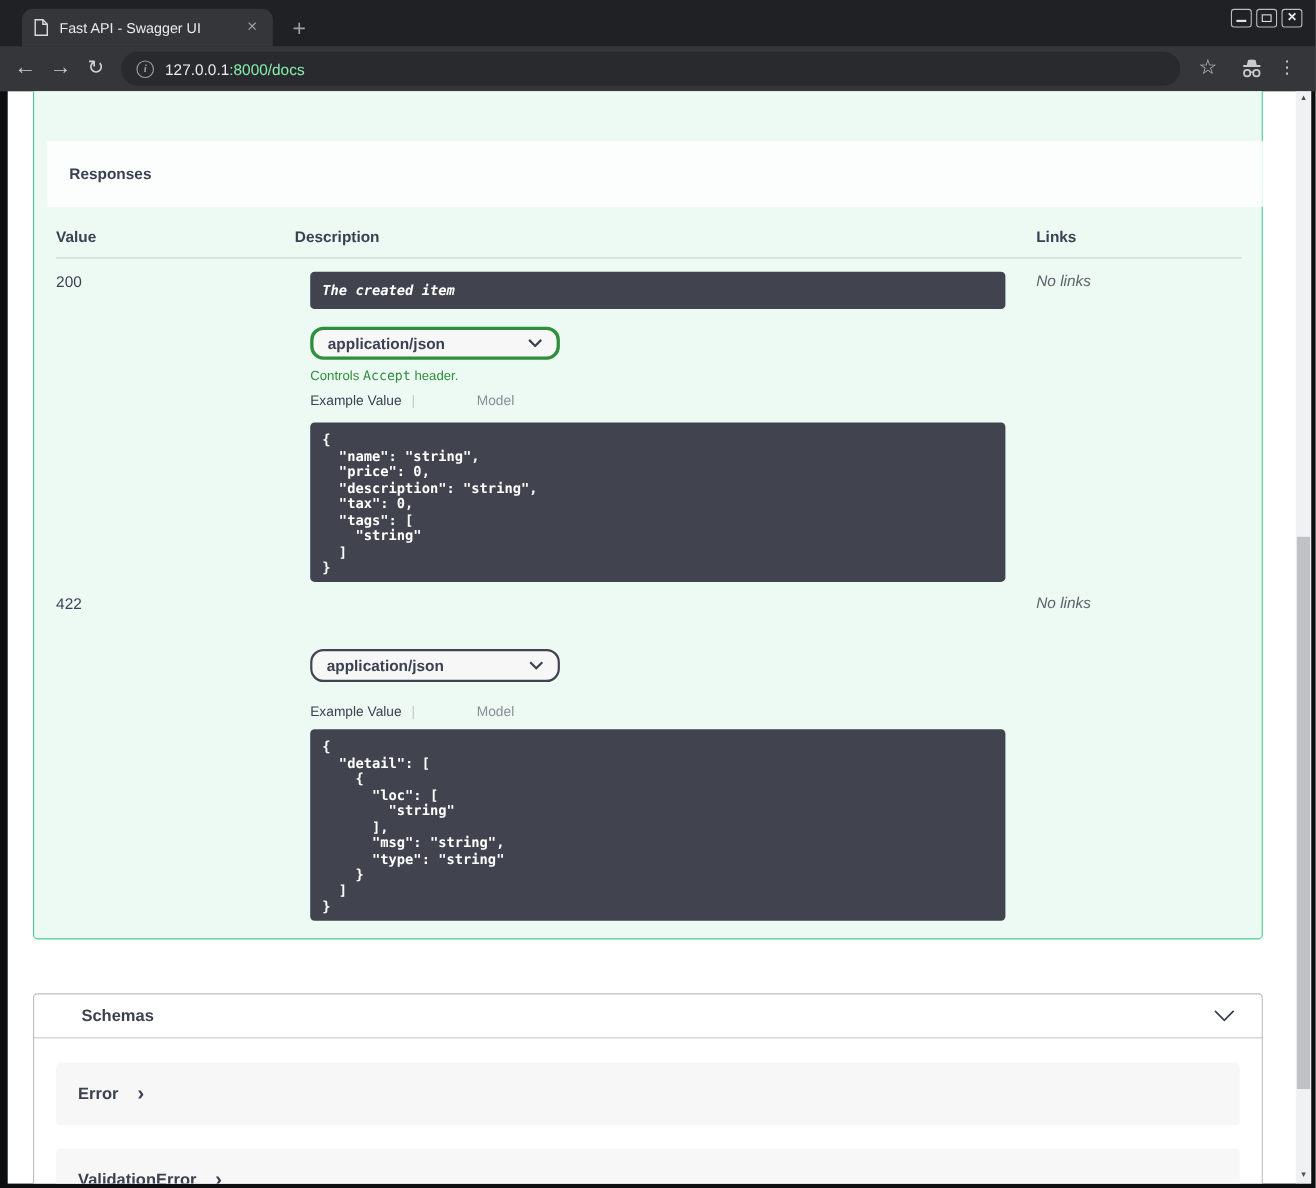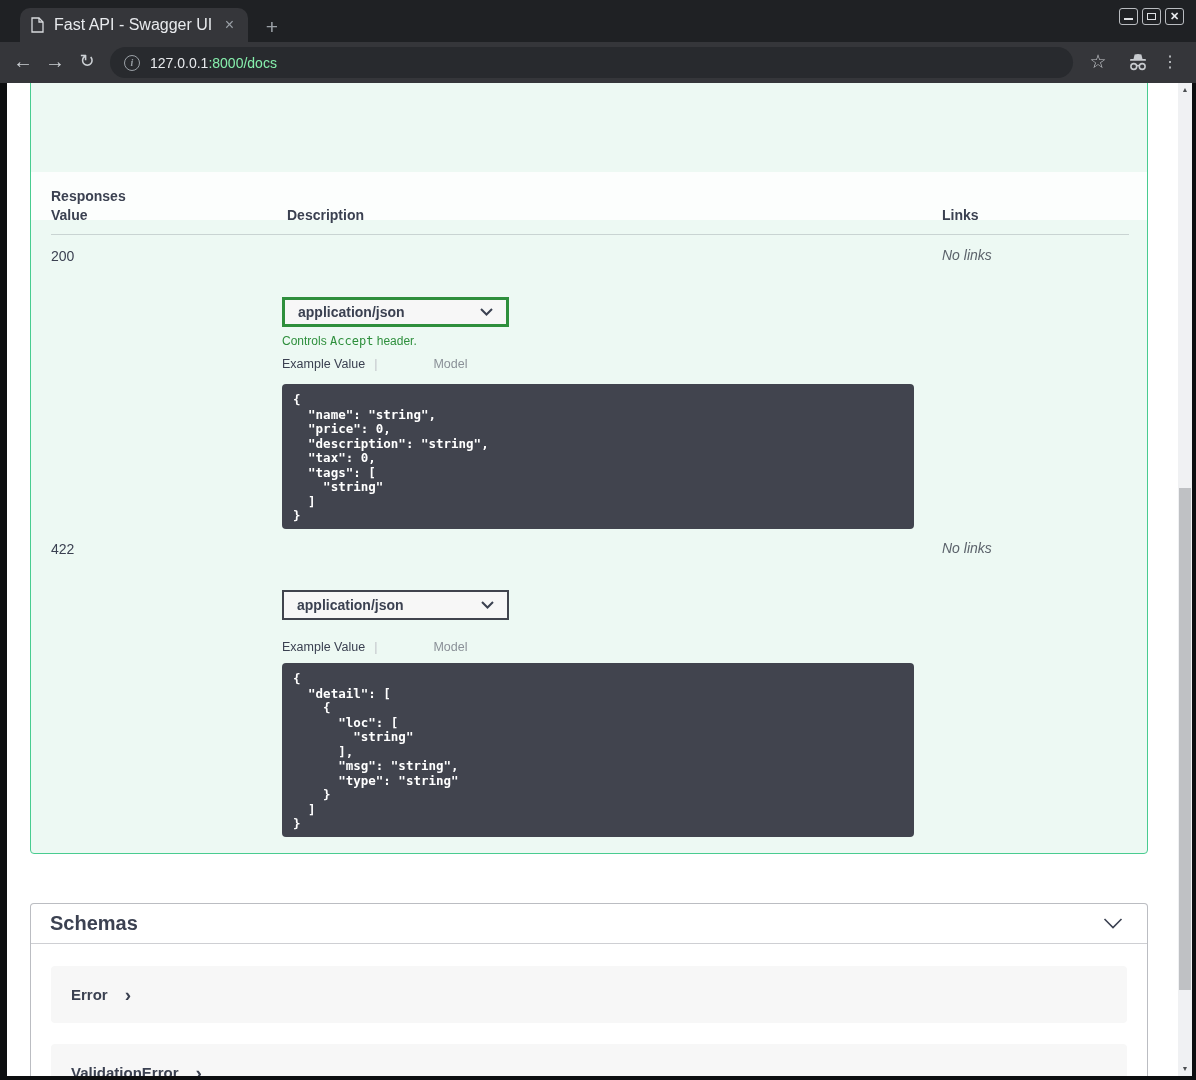--- a/index.html
+++ b/index.html
@@ -5,21 +5,21 @@
   * { margin:0; padding:0; box-sizing:border-box; }
   html,body { width:1196px; height:1080px; overflow:hidden; }
   body { background:#0d0e10; font-family:"Liberation Sans", sans-serif; position:relative; }
 
   
   .titlebar { position:absolute; left:0; top:0; width:1196px; height:83px; background:#202226; }
   .tabstrip { position:absolute; left:0; top:0; width:100%; height:42px; background:#1f2124; }
   .tab { position:absolute; left:20px; top:8px; width:228px; height:34px; background:#35363a;
          border-radius:10px 10px 0 0; display:flex; align-items:center; padding:0 10px; }
   .tab-favicon { width:14px; height:16px; flex:0 0 auto; }
-  .tab-title { color:#e8eaed; font-size:16px; margin-left:10px; white-space:nowrap; overflow:hidden; flex:1; }
+  .tab-title { color:#e8eaed; font-size:13px; margin-left:10px; white-space:nowrap; overflow:hidden; flex:1; }
   .tab-close { color:#9aa0a6; font-size:16px; line-height:16px; padding:0 4px; cursor:default; }
   .newtab { position:absolute; left:260px; top:16px; width:24px; height:24px; color:#9aa0a6;
             font-size:21px; line-height:22px; text-align:center; }
   .win-controls { position:absolute; right:12px; top:8px; display:flex; gap:4px; }
   .wc-btn { width:19px; height:17px; border:1px solid #b9bcc0; border-radius:3px; position:relative; background:transparent; }
   .wc-min::after { content:""; position:absolute; left:4px; right:4px; bottom:4px; height:2px; background:#dfe1e4; }
   .wc-max::after { content:""; position:absolute; left:4px; right:4px; top:4px; bottom:4px; border:1.5px solid #dfe1e4; }
   .wc-close { color:#e8eaed; font-size:11px; text-align:center; line-height:15px; font-weight:bold; }
 
   .toolbar { position:absolute; left:0; top:42px; width:100%; height:41px; background:#35363a; }
@@ -46,37 +46,37 @@
 
   .scrollbar { position:absolute; right:0; top:0; width:14px; height:100%; background:#f0f1f3; }
   .sb-arrow { position:absolute; left:0; width:14px; height:14px; color:#4c4f52; font-size:7px;
               text-align:center; line-height:14px; }
   .sb-up { top:0; } .sb-down { bottom:0; }
   .sb-thumb { position:absolute; left:1px; top:405px; width:12px; height:502px; background:#bfc1c4; }
 
   
   .opblock { position:absolute; left:23px; top:-6px; width:1118px; height:777px;
              background:#edf9f3; border:1px solid #49cc90; border-radius:4px; }
-  .resp-header { position:absolute; left:0; top:50px; width:100%; height:48px;
-                 background:rgba(255,255,255,.8); display:flex; align-items:center;margin-top:44px; }
+  .resp-header { position:absolute; left:12px; top:50px; width:100%; height:60px;
+                 background:rgba(255,255,255,.8); display:flex; align-items:center; }
   .resp-header span { margin-left:20px; font-size:14px; font-weight:bold; color:#3b4151; }
 
   .col-head { position:absolute; font-size:14px; font-weight:bold; color:#3b4151; top:129px; }
-  .ch-code { left:20px; } .ch-desc { left:256px; } .ch-links { left:911px; }
+  .ch-code { left:20px; } .ch-desc { left:237px; } .ch-links { left:911px; }
   .head-rule { position:absolute; left:20px; top:156px; width:1078px; height:1px; background:rgba(59,65,81,.2); }
 
   .code-cell { position:absolute; left:20px; font-size:14px; color:#3b4151; }
   .links-cell { position:absolute; left:911px; font-size:14px; font-style:italic; color:#5c636b; }
 
   .desc-box { position:absolute; left:251px; width:632px; height:34px; background:#41444e; border-radius:4px;
               color:#fff; font-family:"DejaVu Sans Mono", monospace; font-style:italic; font-weight:bold;
               font-size:12.5px; line-height:34px; padding-left:11px; }
 
   .mt-select { position:absolute; left:251px; width:227px; height:30px; background:#f7f7f7;
-               border-radius:0; display:flex; align-items:center; justify-content:space-between;
+               border-radius:12px; display:flex; align-items:center; justify-content:space-between;
                padding:0 13px; }
   .mt-select.focus { border:3px solid #2e8f3c; }
   .mt-select.plain { border:2px solid #41444e; }
   .mt-label { font-size:14px; font-weight:bold; color:#3b4151; }
 
   .accept-note { position:absolute; left:251px; font-size:12px; color:#2e8f3c; }
   .accept-note .mono { font-family:"DejaVu Sans Mono", monospace; }
 
   .ev-tabs { position:absolute; left:251px; font-size:12.5px; }
   .ev-tabs .active { font-weight:normal; color:#3b4151; }
@@ -85,21 +85,21 @@
 
   .code-block { position:absolute; left:251px; width:632px; background:#41444e; border-radius:4px; overflow:hidden; }
   .code-block pre { padding:9px 0 0 11px; color:#fff; font-family:"DejaVu Sans Mono", monospace;
                     font-weight:bold; font-size:12.5px; line-height:14.5px; white-space:pre; }
 
   
   .schemas-card { position:absolute; left:23px; top:820px; width:1118px; height:240px;
                   background:#fff; border:1px solid rgba(59,65,81,.35); border-radius:4px; }
   .schemas-head { position:absolute; left:0; top:0; width:100%; height:40px; border-bottom:1px solid rgba(59,65,81,.25);
                   display:flex; align-items:center; justify-content:space-between; padding:0 24px 0 19px; }
-  .schemas-title { font-size:20px; font-weight:bold; color:#3b4151; }
+  .schemas-title { font-size:15px; font-weight:bold; color:#3b4151;margin-left:24px; }
   .model-box { position:absolute; left:20px; width:1076px; height:57px; background:#f7f7f7; border-radius:4px;
                display:flex; align-items:center; padding-left:20px; }
   .model-name { font-size:15px; font-weight:bold; color:#3b4151; }
   .model-chevron { font-size:19px; font-weight:bold; color:#3b4151; margin-left:17px; line-height:15px; }
 
   svg { display:block; }
 </style>
 </head>
 <body>
 
@@ -147,20 +147,21 @@
     <div class="resp-header">
       <span>Responses</span>
     </div>
 
     <span class="col-head ch-code">Value</span>
     <span class="col-head ch-desc">Description</span>
     <span class="col-head ch-links">Links</span>
     <div class="head-rule"></div>
 
     <span class="code-cell" style="top:170px;">200</span>
+    <div class="desc-box" style="top:169px;">The created item</div>
     <span class="links-cell" style="top:169px;">No links</span>
 
     <div class="mt-select focus" style="top:219px;">
       <span class="mt-label">application/json</span>
       <svg width="13" height="8" viewBox="0 0 13 8">
         <path d="M1 1 l5.5 5.5 L12 1" fill="none" stroke="#3b4151" stroke-width="2"></path>
       </svg>
     </div>
     <div class="accept-note" style="top:256px;"><span>Controls </span><span class="mono">Accept</span><span> header.</span></div>
 

